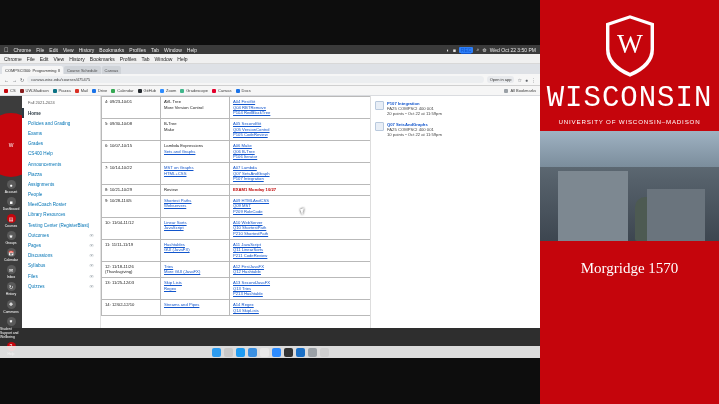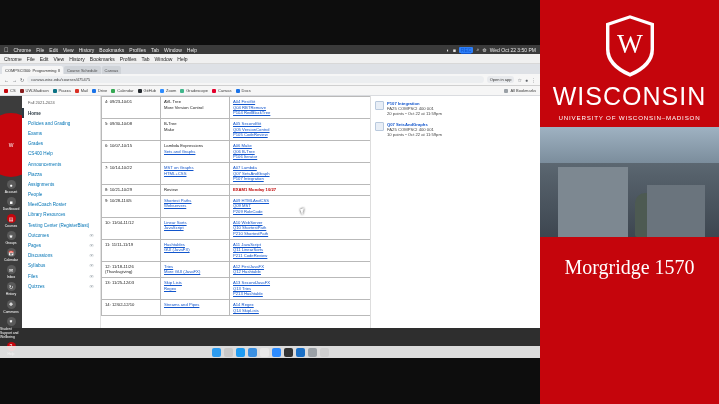--- a/index.html
+++ b/index.html
@@ -54,30 +54,30 @@
   .rp-ico{width:7px;height:7px;background:#e8eef6;border:1px solid #b9c9dd;border-radius:1px;flex:none;}
   .rp-title{color:#1155cc;font-weight:bold;}
   .rp-sub{color:#444;}
 
   .dock{position:absolute;left:0;bottom:0;width:100%;height:12px;background:rgba(240,240,240,.9);display:flex;align-items:center;justify-content:center;gap:3px;}
   .dockico{width:9px;height:9px;border-radius:2px;}
 
   
   .brand{position:absolute;right:0;top:0;width:179px;height:404px;background:#c5050c;color:#fff;display:flex;flex-direction:column;align-items:center;}
   .crest{margin-top:14px;width:58px;height:64px;display:flex;align-items:center;justify-content:center;}
-  .wordmark{font-family:Liberation Sans, sans-serif;font-size:25px;letter-spacing:1px;margin-top:4px;}
+  .wordmark{font-family:Liberation Mono, monospace;font-size:29px;letter-spacing:1px;margin-top:4px;}
   .subwordmark{font-size:6.2px;letter-spacing:.8px;margin-top:3px;}
   .photo{width:179px;height:110px;margin-top:6px;background:
       linear-gradient(180deg,#6e7c86 0%,#55606a 45%,#3d4650 100%);
       position:relative;overflow:hidden;}
   .photo .bldg{position:absolute;left:18px;bottom:0;width:70px;height:70px;background:#7d8891;}
   .photo .bldg2{position:absolute;right:14px;bottom:0;width:58px;height:52px;background:#6a747d;}
   .photo .sky{position:absolute;left:0;top:0;width:100%;height:36px;background:linear-gradient(180deg,#9fb2c2,#7b8d9c);}
   .photo .tree{position:absolute;left:95px;bottom:0;width:24px;height:44px;background:#4d5a52;border-radius:10px 10px 2px 2px;}
-  .loc{font-family:"Liberation Serif",serif;font-size:20px;margin-top:18px;text-align:left;line-height:1.25;}
+  .loc{font-family:"Liberation Serif",serif;font-size:15px;margin-top:18px;text-align:left;line-height:1.25;}
 
   .shadow-top{position:absolute;left:0;top:0;width:540px;height:45px;background:#0d0d0d;}
   .shadow-bot{position:absolute;left:0;bottom:0;width:540px;height:46px;background:#0d0d0d;}
 </style>
 </head>
 <body>
 
 <div class="stage">
 
   <div class="shadow-top"></div>

